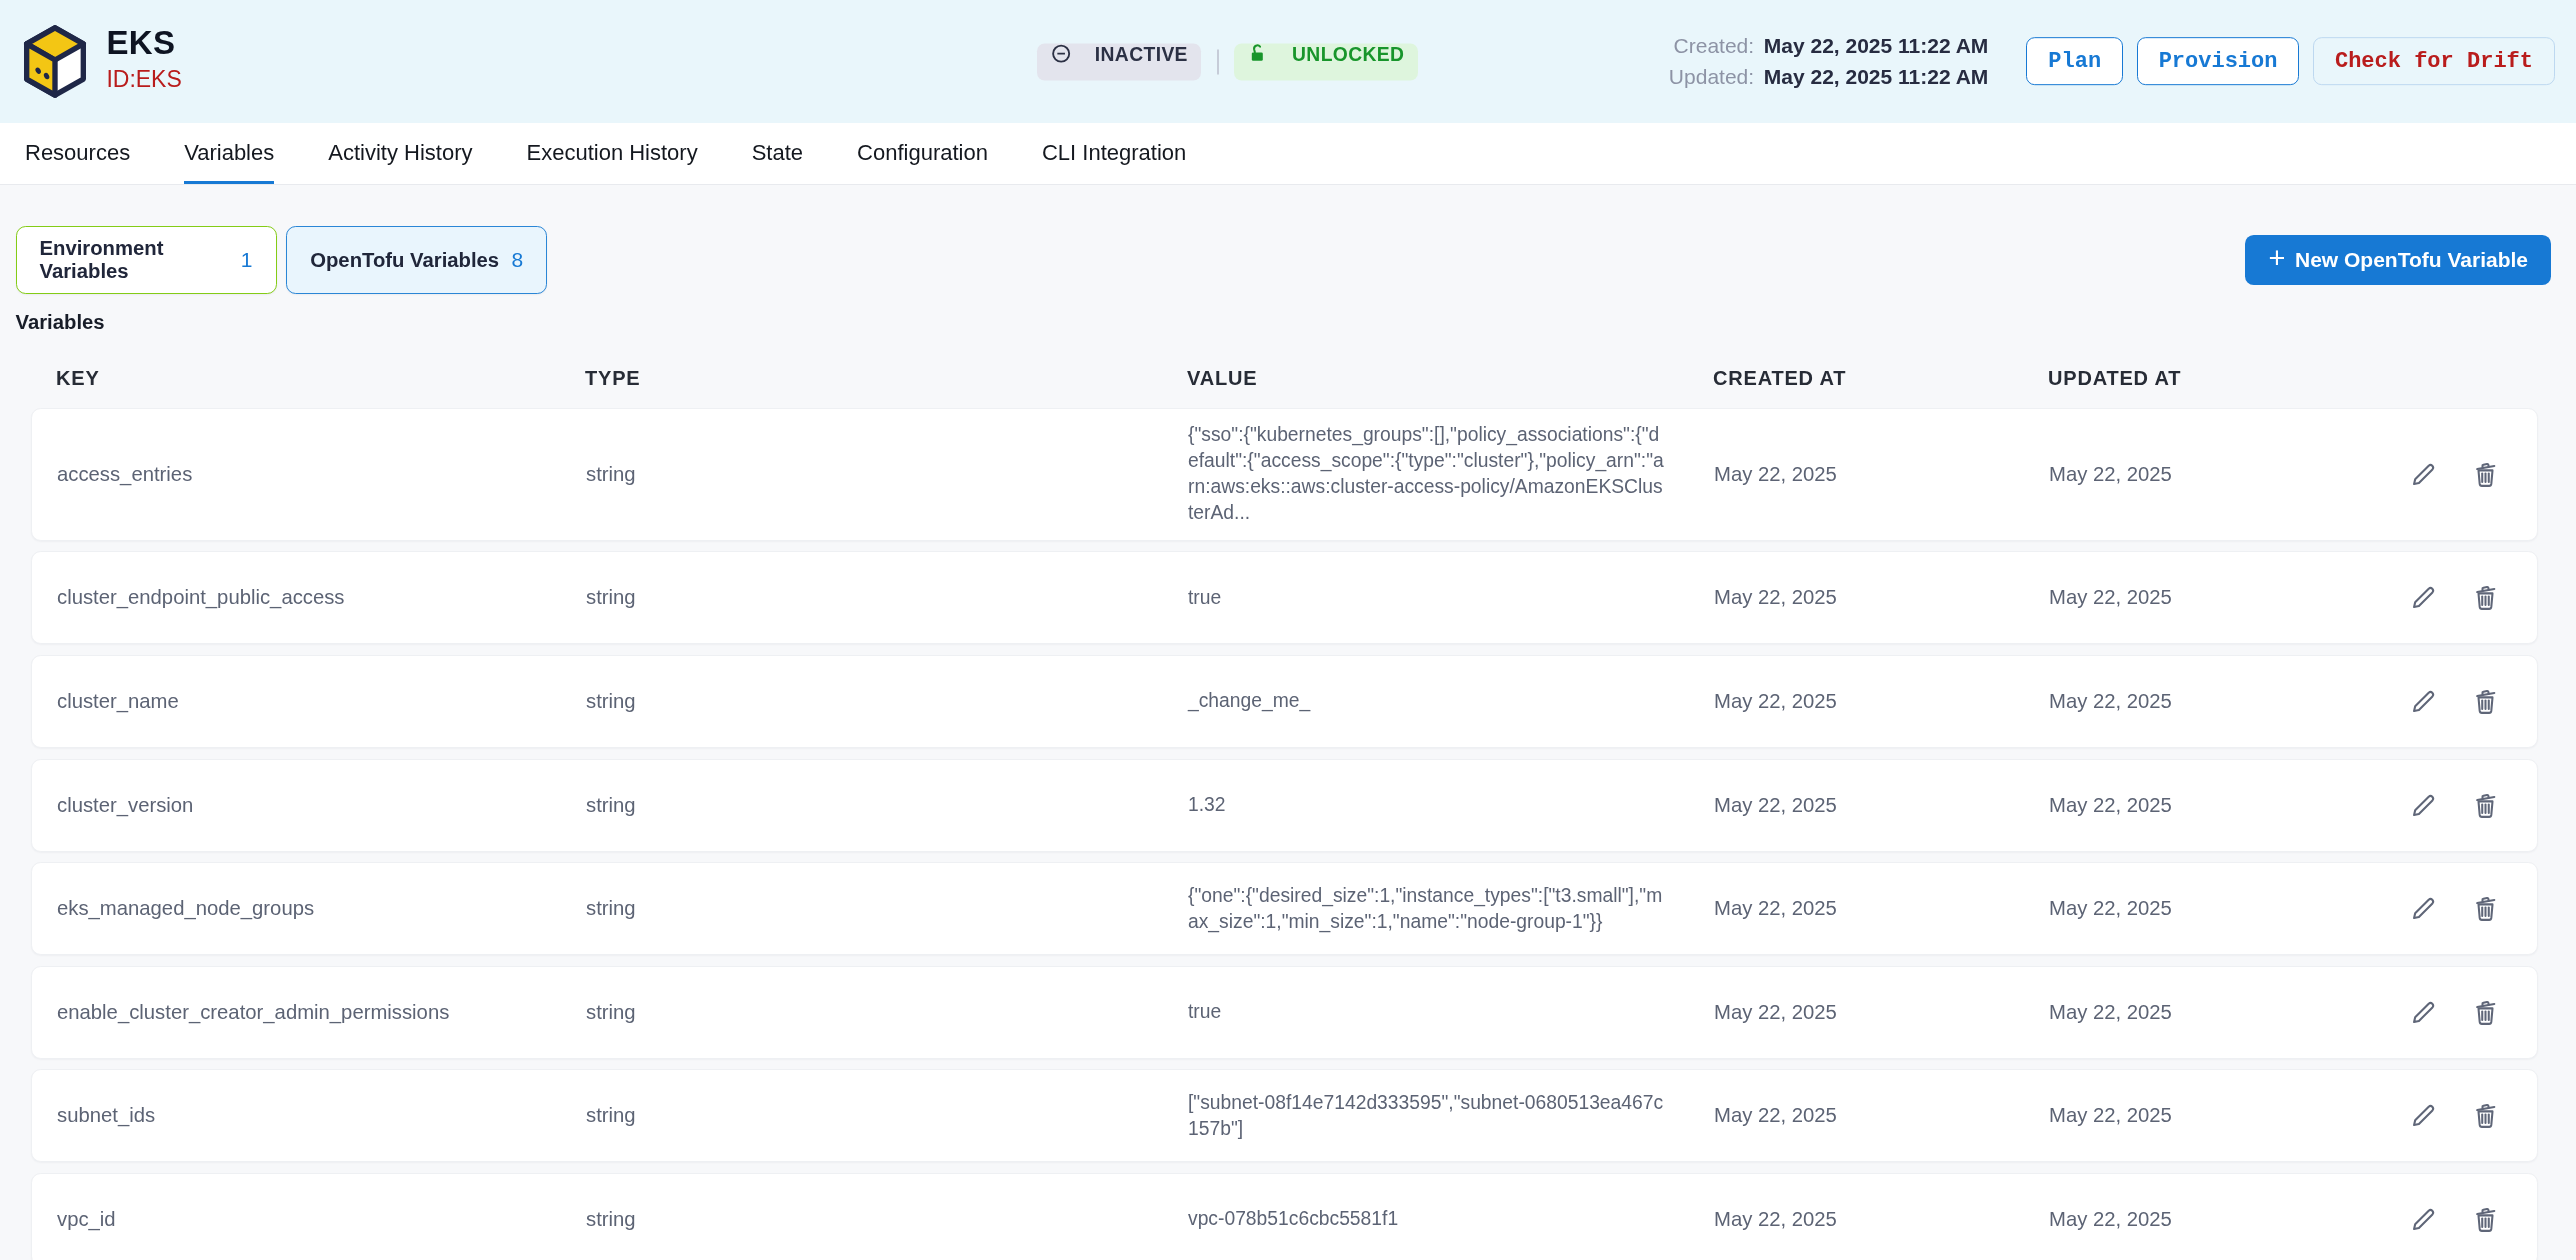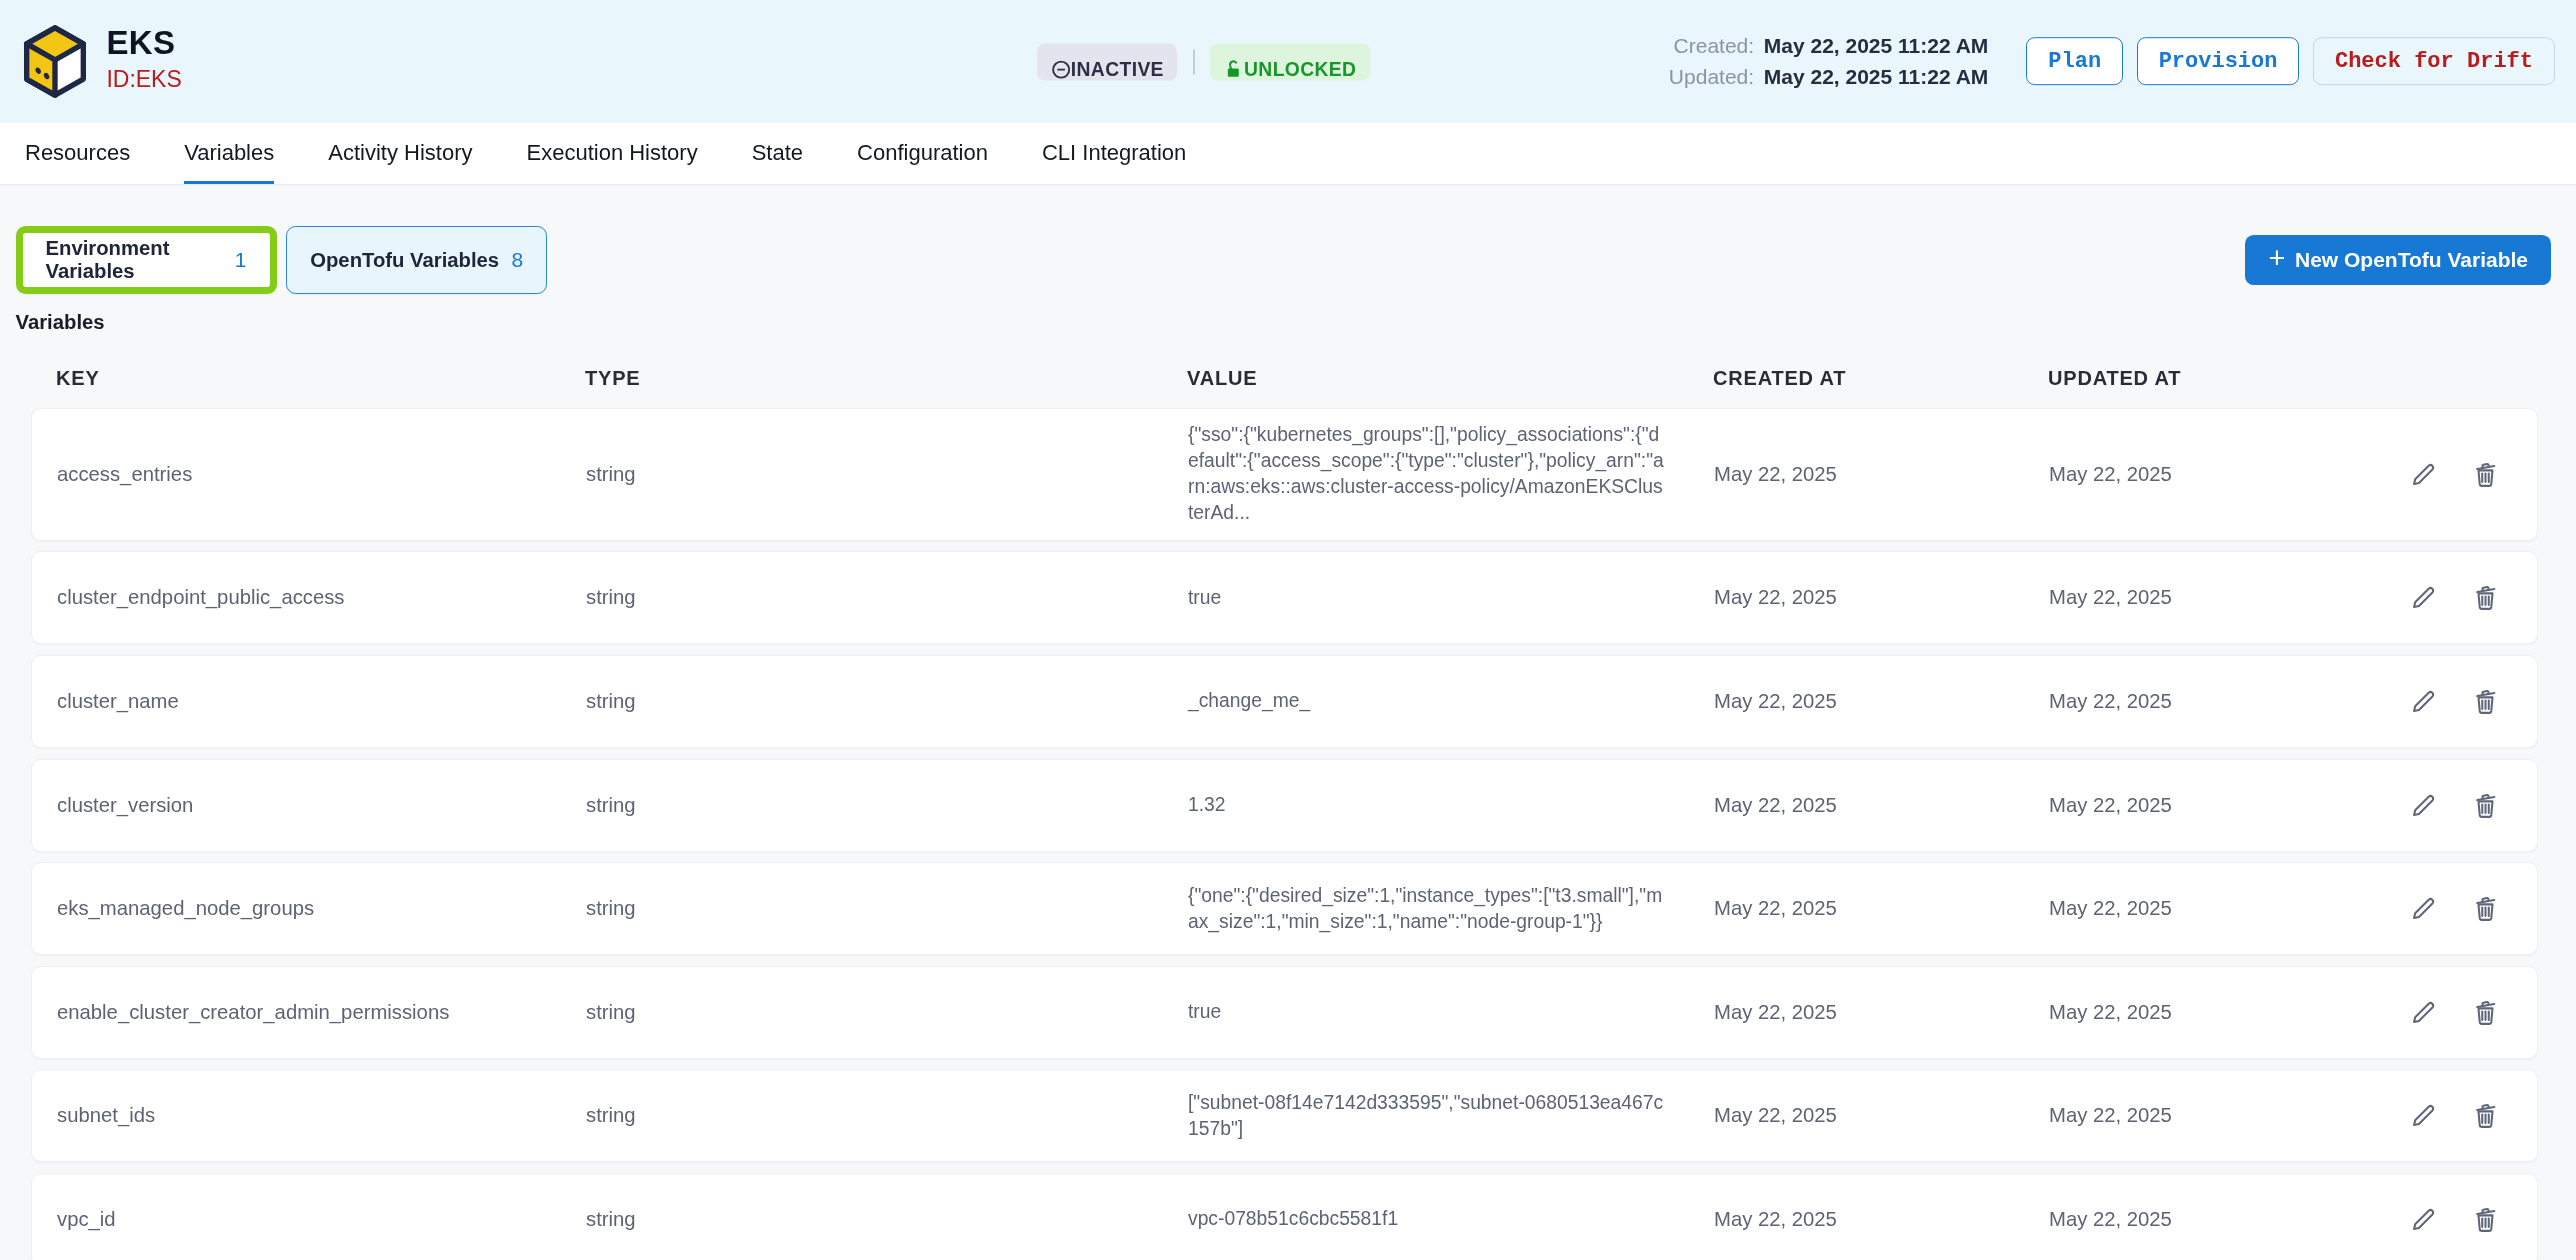--- a/index.html
+++ b/index.html
@@ -23,21 +23,21 @@
   .logo svg { display:block; }
   .brand-text { display:flex; flex-direction:column; gap:3.9px; }
   .app-title { font-size:33px; font-weight:700; color:#0e1422; letter-spacing:.01em; }
   .app-sub { font-size:23px; color:#b91c1c; }
 
   .badge-group {
     position:absolute; left:1037px; top:50%; transform:translateY(-50%);
     display:flex; align-items:center; gap:15.5px;
   }
   .badge {
-    display:inline-flex; align-items:flex-end; gap:0;
+    display:inline-flex; align-items:flex-start; gap:24px;
     height:37px; padding:0 13.5px; border-radius:7.7px;
     font-size:19.3px; font-weight:700; letter-spacing:.02em;
   }
   .badge-inactive { background:#e3e4ed; color:#2b3044; }
   .badge-unlocked { background:#def5dd; color:#18952b; }
   .badge-divider { width:1.9px; height:25px; background:#c6ccd8; }
 
   .header-right {
     position:absolute; right:21px; top:50%; transform:translateY(-50%);
     display:flex; align-items:center; gap:38px;
@@ -74,21 +74,21 @@
   
   .content { padding:41px 0 0 0; }
 
   .filter-row {
     display:flex; align-items:center; justify-content:space-between;
     padding:0 25px 0 15.5px;
   }
   .filter-cards { display:flex; gap:9.7px; }
   .filter-card {
     width:261px; height:68px; border-radius:9.7px;
-    background:#ffffff; border:7px solid #84cc16;
+    background:#ffffff; border:1px solid #84cc16;
     box-shadow:0 1px 1.9px rgba(16,24,40,.05);
     display:flex; align-items:center; justify-content:space-between;
     padding:0 23px; cursor:pointer;
   }
   .filter-card.active {
     background:#e9f5fd; border:1.9px solid #2a86d6;
   }
   .filter-label { font-size:20.3px; font-weight:600; color:#20263a; }
   .filter-count { font-size:21px; color:#1779d4; }
 

